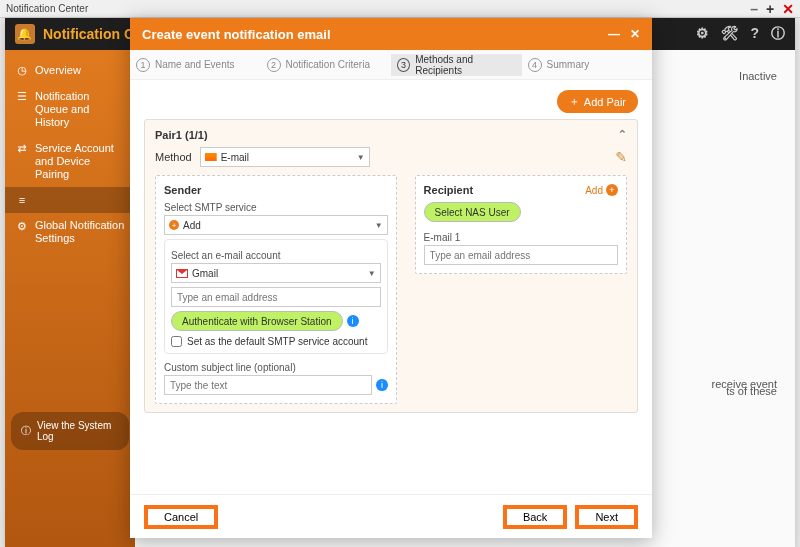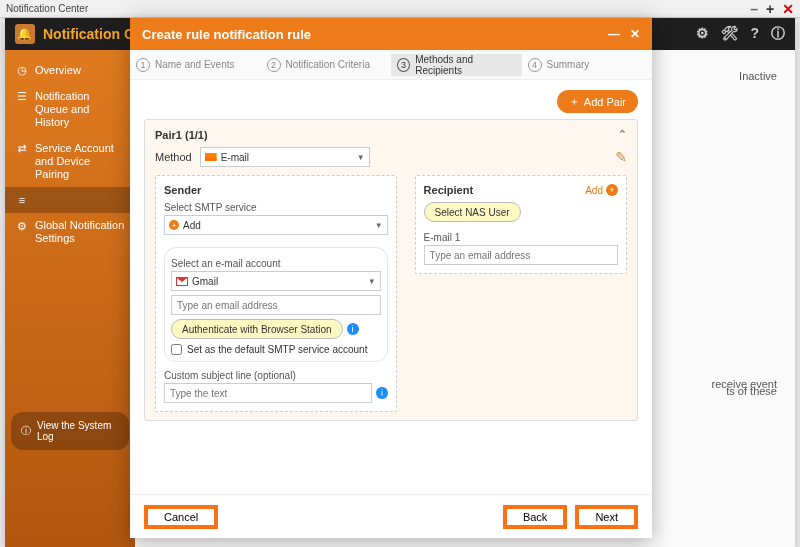--- a/index.html
+++ b/index.html
@@ -45,22 +45,22 @@
   .sel { border:1px solid #ccc; background:#fff; height:20px; font-size:10px; padding:0 4px; display:flex; align-items:center; gap:4px; width:170px; position:relative; cursor:pointer;}
   .sel .caret { margin-left:auto; font-size:8px; color:#666;}
   .sel .env-icon{ width:12px; height:8px; background:linear-gradient(#ff8a00,#ff6a00); clip-path:polygon(0 0,100% 0,100% 100%,0 100%);}  
   .panels { display:flex; gap:18px; }
   .panel { flex:1; border:1px dashed #ccc; background:#fff; border-radius:2px; padding:8px; }
   .panel-title { font-size:11px; font-weight:bold; margin-bottom:6px; display:flex; align-items:center;}
   .panel-title .addlink { margin-left:auto; color:#e57814; font-size:10px; font-weight:normal; display:flex; align-items:center; gap:3px; cursor:pointer;}
   .panel-title .addlink .plusdot{ width:12px; height:12px; border-radius:50%; background:#ed7b1a; color:#fff; display:flex; align-items:center; justify-content:center; font-size:9px;}
   .small-lbl { font-size:10px; color:#555; margin:4px 0 2px 0;}
   .inp { width:100%; height:20px; border:1px solid #ccc; font-size:10px; padding:0 5px; background:#fff;}
-  .rounded-btn { border:1px solid #bbb; background:#fef9c3; border-radius:10px; height:20px; font-size:10px; padding:4px 10px; cursor:pointer; display:inline-flex; align-items:center;}
-  .subgroup { border:1px solid #e6e6e6; border-radius:12px; padding:6px; margin-top:12px;}
+  .rounded-btn { border:1px solid #bbb; background:#bef264; border-radius:10px; height:20px; font-size:10px; padding:4px 10px; cursor:pointer; display:inline-flex; align-items:center;}
+  .subgroup { border:1px solid #e6e6e6; border-radius:4px; padding:6px; margin-top:4px;}
   .chk-row { display:flex; align-items:center; gap:5px; font-size:10px; margin-top:5px;}
   .chk-row input { width:11px; height:11px;}
   .info-dot{ width:12px; height:12px; border-radius:50%; background:#1a8cff; color:#fff; font-size:9px; display:inline-flex; align-items:center; justify-content:center; margin-left:4px;}
   .modal-footer { height:44px; border-top:1px solid #eee; display:flex; align-items:center; padding:0 14px; gap:8px;}
   .btn { border:4px solid #f97316; background:#fff; height:24px; padding:0 16px; font-size:11px; cursor:pointer;}
   .footer-right { margin-left:auto; display:flex; gap:8px;}
   .quill{ color:#c78a3a; font-size:14px;}
   .gm-icon { width:12px; height:9px; background:#fff; border:1px solid #d33; position:relative; }
   .gm-icon::after{content:''; position:absolute; left:0; right:0; top:0; height:0; border-left:5px solid transparent; border-right:5px solid transparent; border-top:4px solid #d33;}
 </style>
@@ -116,21 +116,21 @@
     <div class="main-back">
       <span class="bg-inactive">Inactive</span>
       <span class="bg-text1">receive event</span>
       <span class="bg-text2">ts of these</span>
     </div>
   </div>
 </div>
 
 <div class="modal">
   <div class="modal-header">
-    <span>Create rule notification rule</span>
+    <span>Create event notification email</span>
     <div class="hbtn">
       <span>—</span>
       <span>✕</span>
     </div>
   </div>
   <div class="steps">
     <div class="step">
         <span class="num">1</span>
         <span>Name and Events</span>
       </div>

